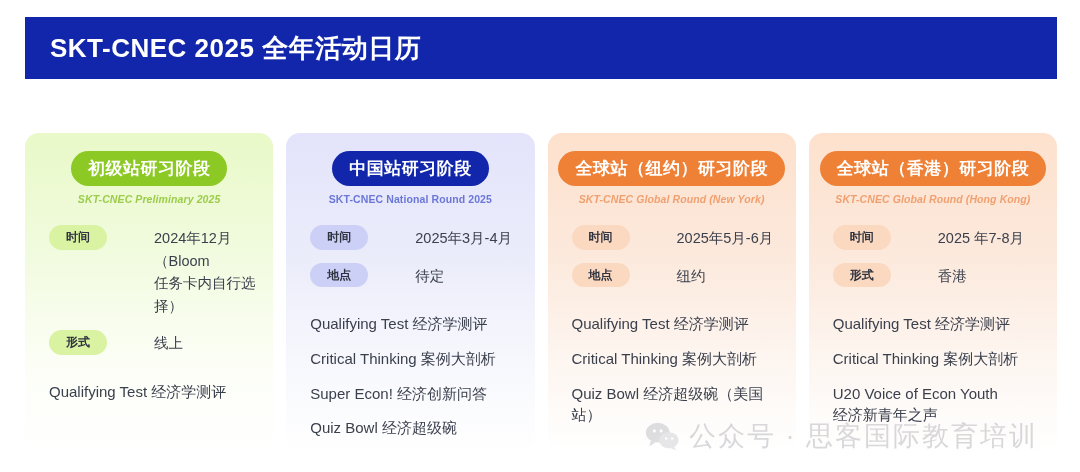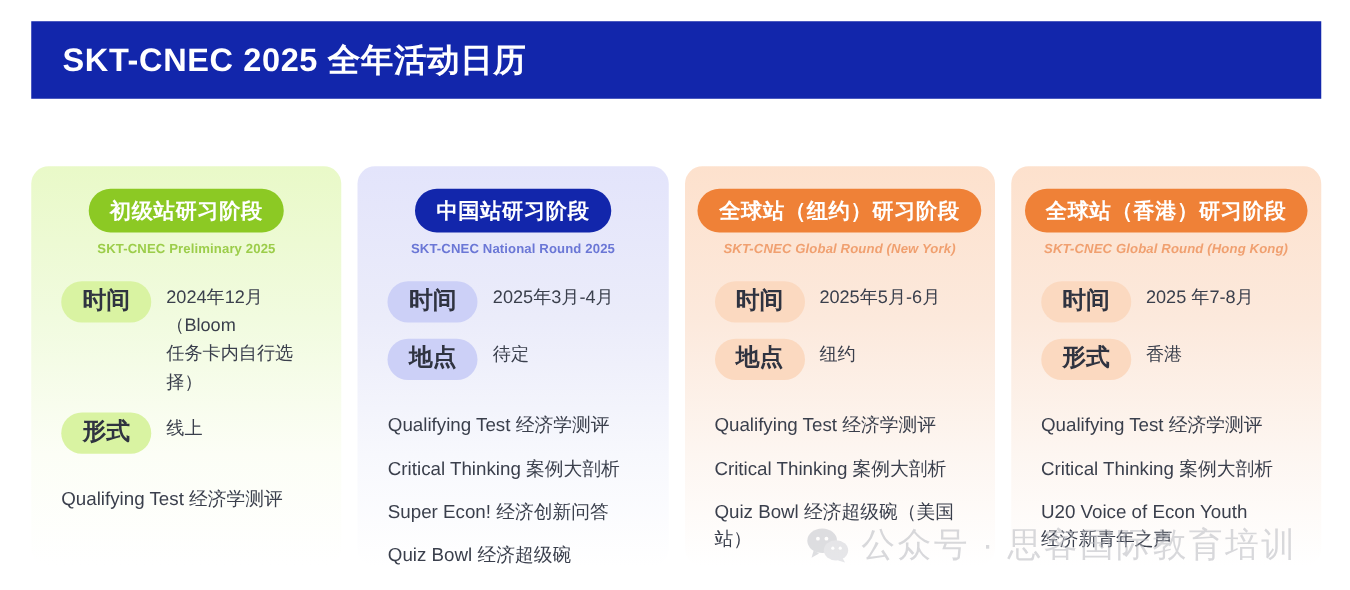--- a/index.html
+++ b/index.html
@@ -77,21 +77,21 @@
   .badge.blue   { background: #1226ab; }
   .badge.orange { background: #ef8137; }
 
   .subtitle {
     margin-top: 7px;
     font-size: 10.5px;
     font-weight: bold;
     white-space: nowrap;
     letter-spacing: 0.1px;
   }
-  .subtitle.green  { color: #9ccd4a; }
+  .subtitle.green  { color: #9ccd4a; font-style: italic; }
   .subtitle.blue   { color: #6b77d6; }
   .subtitle.orange { color: #f0a070; font-style: italic; }
 
   
   .meta-list {
     width: 100%;
     margin-top: 20px;
     display: flex;
     flex-direction: column;
     gap: 13px;
@@ -99,37 +99,38 @@
     box-sizing: border-box;
   }
   .meta-row {
     display: flex;
     align-items: flex-start;
     gap: 12px;
   }
   .meta-label {
     flex: 0 0 auto;
     border-radius: 999px;
-    font-size: 19px;
+    font-size: 12px;
     font-weight: bold;
     color: #2f3340;
     padding: 5px 17px;
     white-space: nowrap;
     line-height: 1.2;
   }
   .meta-label.green  { background: #d9f3a2; }
   .meta-label.blue   { background: #ccd0f7; }
   .meta-label.orange { background: #fbd9c0; }
 
   .meta-value {
     font-size: 14.5px;
     color: #3a3f4c;
     line-height: 1.55;
     padding-top: 2px;
     white-space: pre-line;
+    margin-left: 35px;
   }
 
   
   .events {
     width: 100%;
     margin-top: 26px;
     display: flex;
     flex-direction: column;
     gap: 13px;
     padding-left: 8px;

